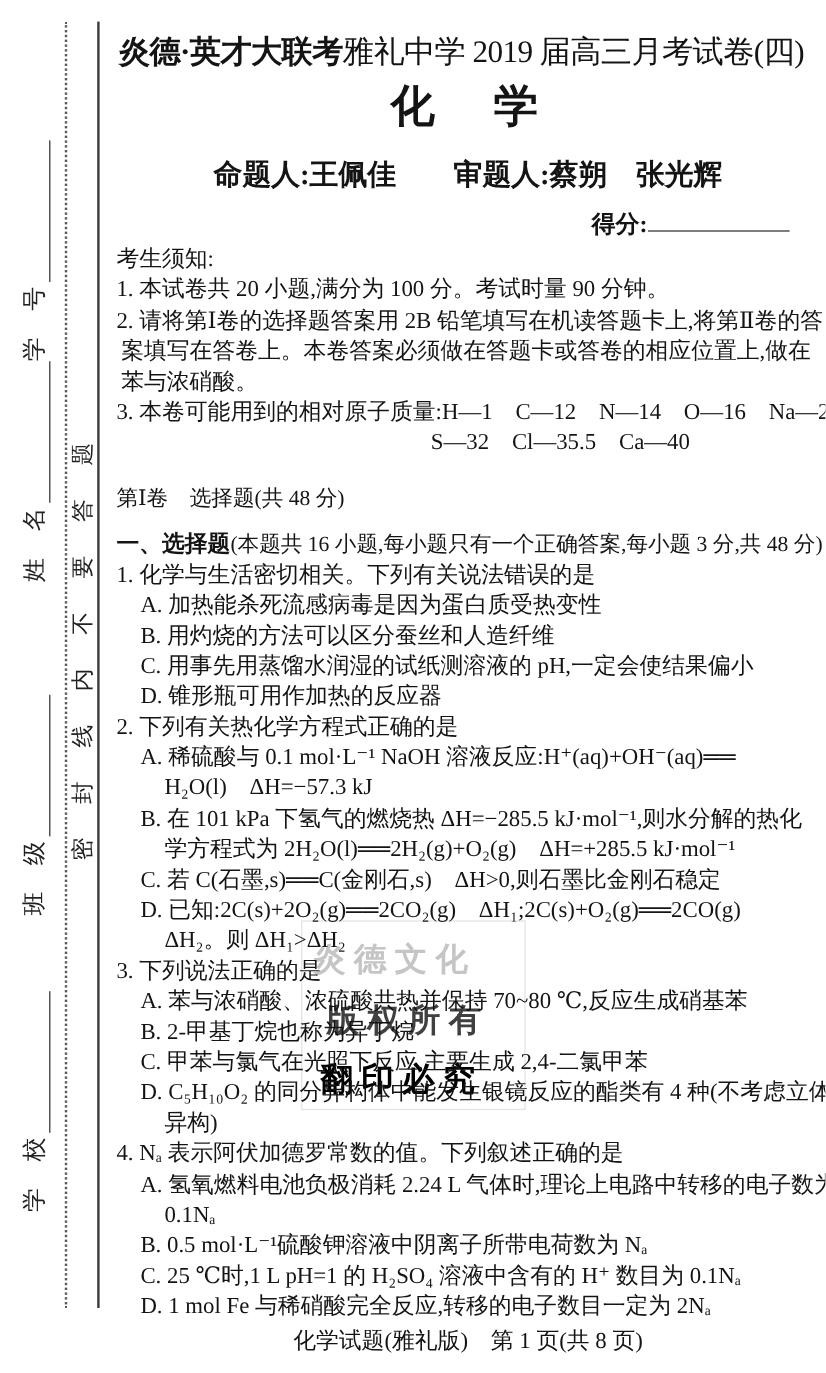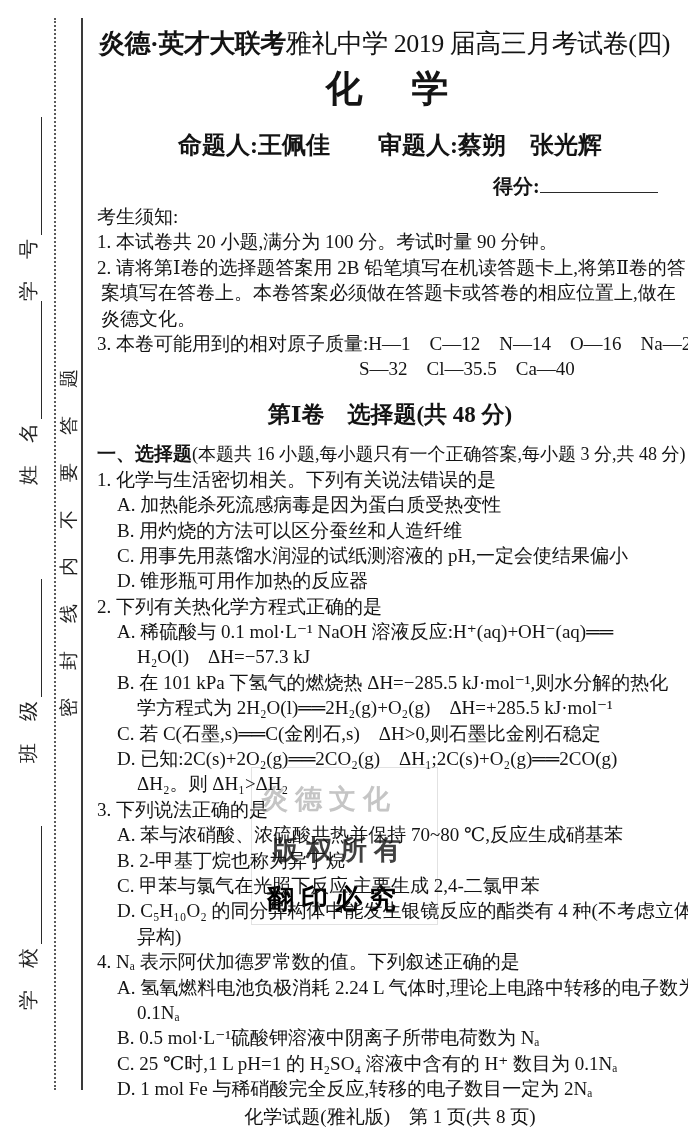--- a/index.html
+++ b/index.html
@@ -39,21 +39,21 @@
   .setters { position:absolute; left:0; top:129px; width:100%; text-align:center; font-size:24px; font-weight:bold; }
   .score-row { position:absolute; left:398px; top:173px; font-size:20px; font-weight:bold; white-space:nowrap; }
   .score-blank { display:inline-block; width:118px; height:20px; border-bottom:1.5px solid #2a2a2a; }
   
   .main { position:absolute; left:97px; top:204px; width:586px; z-index:2; font-size:19px; }
   .ln { height:25.4px; line-height:25.4px; white-space:nowrap; }
   .cont1 { margin-left:4px; }
   .opt { margin-left:20px; }
   .opt-cont { margin-left:40px; }
   .far { margin-left:262px; }
-  .sec-head { margin-top:18px; margin-bottom:10px; height:30px; line-height:30px; text-align:center; font-size:23px; font-weight:bold; white-space:nowrap; }
+  .sec-head { margin-top:18px; margin-bottom:10px; height:30px; line-height:30px; font-size:18px; font-weight:normal; white-space:nowrap; }
   .sub-head { height:27px; line-height:27px; white-space:nowrap;text-align:right; }
   .sub-head .b { font-weight:bold; font-size:19px; }
   .sub-head .r { font-size:18px; }
   
   .footer { position:absolute; left:97px; top:1104px; width:586px; text-align:center; font-size:19px; z-index:2; white-space:nowrap; }
 </style>
 </head>
 <body>
 
 <div class="page">
@@ -93,21 +93,21 @@
     <div class="score-row">
       <span>得分:</span><span class="score-blank"></span>
     </div>
   </div>
 
   <div class="main">
     <div class="ln">考生须知:</div>
     <div class="ln">1. 本试卷共 20 小题,满分为 100 分。考试时量 90 分钟。</div>
     <div class="ln">2. 请将第Ⅰ卷的选择题答案用 2B 铅笔填写在机读答题卡上,将第Ⅱ卷的答</div>
     <div class="ln cont1">案填写在答卷上。本卷答案必须做在答题卡或答卷的相应位置上,做在</div>
-    <div class="ln cont1">炎德文化。</div>
+    <div class="ln cont1">苯与浓硝酸。</div>
     <div class="ln">3. 本卷可能用到的相对原子质量:H—1　C—12　N—14　O—16　Na—23</div>
     <div class="ln far">S—32　Cl—35.5　Ca—40</div>
 
     <div class="sec-head">第Ⅰ卷　选择题(共 48 分)</div>
     <div class="sub-head">
       <span class="b">一、选择题</span><span class="r">(本题共 16 小题,每小题只有一个正确答案,每小题 3 分,共 48 分)</span>
     </div>
 
     <div class="ln">1. 化学与生活密切相关。下列有关说法错误的是</div>
     <div class="ln opt">A. 加热能杀死流感病毒是因为蛋白质受热变性</div>

